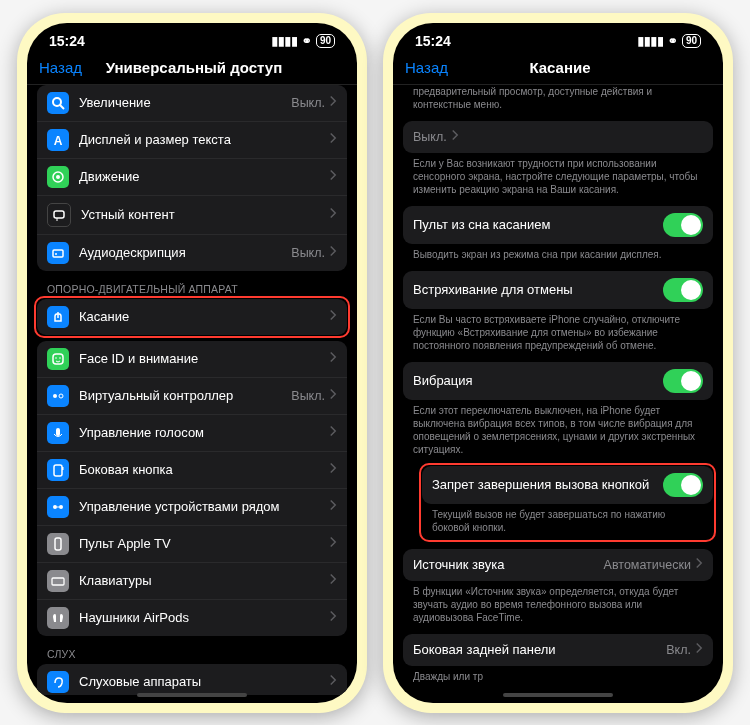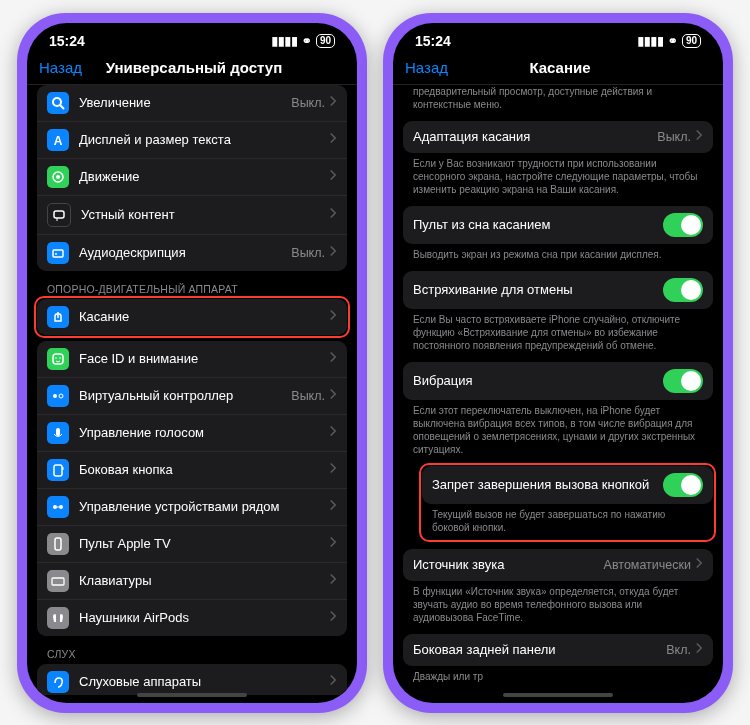--- a/index.html
+++ b/index.html
@@ -10,21 +10,21 @@
     width: 750px;
     height: 725px;
     display: flex;
     justify-content: center;
     gap: 16px;
     align-items: center;
   }
   .phone {
     width: 350px;
     height: 700px;
-    background: #8b5cf6;
+    background: #fef9c3;
     border-radius: 48px;
     padding: 10px;
     box-sizing: border-box;
     box-shadow: 0 4px 20px rgba(0,0,0,0.3);
     position: relative;
   }
   .screen {
     width: 100%;
     height: 100%;
     background: #000;
@@ -402,21 +402,20 @@
         <span>Назад</span>
       </div>
       <div class="nav-title">Касание</div>
     </div>
     <div class="content">
       <div class="footer-text" style="padding-top:0">предварительный просмотр, доступные действия и контекстные меню.</div>
 
       <div style="height:10px"></div>
       <div class="single-cell-group">
         <div class="cell">
-          <span class="cell-label">Адаптация касания</span>
           <span class="cell-value">Выкл.</span>
           <span class="chevron"><svg viewBox="0 0 10 16">
                 <path d="M2 2 L8 8 L2 14"></path>
               </svg></span>
         </div>
       </div>
       <div class="footer-text">Если у Вас возникают трудности при использовании сенсорного экрана, настройте следующие параметры, чтобы изменить реакцию экрана на Ваши касания.</div>
 
       <div style="height:10px"></div>
       <div class="single-cell-group">

